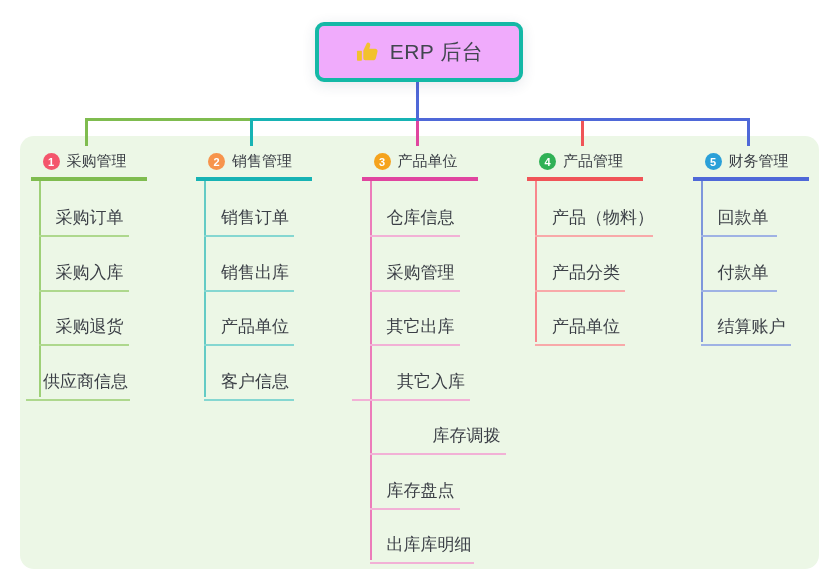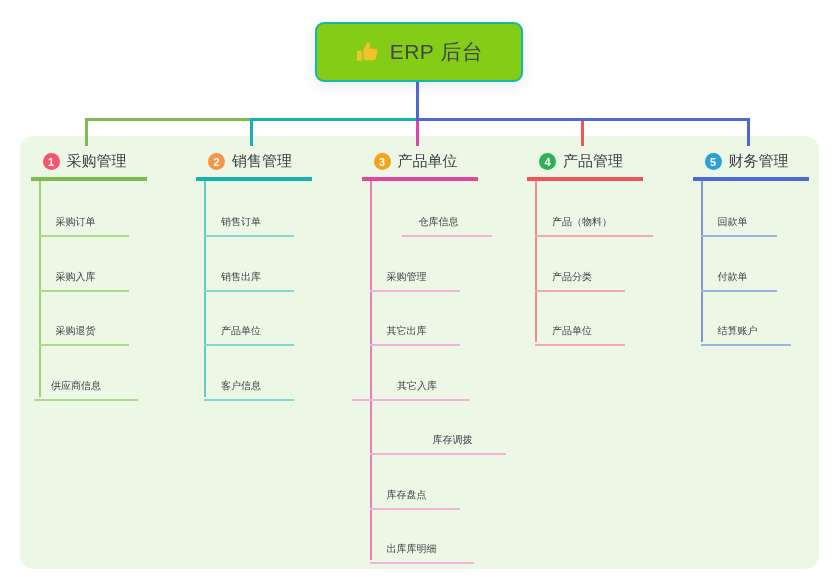--- a/index.html
+++ b/index.html
@@ -7,21 +7,21 @@
     position:relative;width:839px;height:588px;overflow:hidden;
     background:#ffffff;
     font-family:"Liberation Sans","DejaVu Sans",sans-serif;
   }
   #panel{
     position:absolute;left:20px;top:136px;width:799px;height:433px;
     background:#ecf7e6;border-radius:14px;
   }
   #root-node{
     position:absolute;left:315px;top:22px;width:208px;height:60px;
-    background:#84cc16;border:2px solid #14b8a6;border-radius:9px;
+    background:#f0abfc;border:4px solid #14b8a6;border-radius:9px;
     box-shadow:0 3px 14px rgba(40,60,90,.12);
     display:flex;align-items:center;justify-content:center;gap:10px;
     font-size:21px;color:#41464f;letter-spacing:.5px;
     box-sizing:border-box;cursor:pointer;
   }
   .line{position:absolute;}
   .branch-header{
     position:absolute;height:31px;box-sizing:content-box;
     display:flex;align-items:center;padding-left:12px;
     font-size:15px;font-weight:500;color:#3b3f46;cursor:pointer;
@@ -30,21 +30,21 @@
     width:17px;height:17px;border-radius:50%;margin-right:7px;
     color:#ffffff;font-size:11px;font-weight:700;
     display:flex;align-items:center;justify-content:center;flex:none;
   }
   .node{
     position:absolute;height:30px;box-sizing:content-box;
     display:flex;align-items:flex-end;padding-bottom:6px;
     cursor:pointer;
   }
   .node span{
-    padding-left:17px;font-size:10px;color:#3b3f46;white-space:nowrap;
+    padding-left:17px;font-size:17px;color:#3b3f46;white-space:nowrap;
   }
 </style>
 </head>
 <body>
 
 <div id="canvas">
   <div id="panel"></div>
 
   <div id="connectors">
       <div class="line" style="left: 84.5px; top: 118px; width: 3px; height: 28px; background: rgb(127, 188, 79);"></div>
@@ -66,21 +66,21 @@
       <div class="line" style="left: 38.5px; top: 181px; width: 2px; height: 215.5px; background: rgb(158, 208, 119);"></div>
       <div class="node" style="left: 38.5px; top: 199px; width: 90px; border-bottom: 2px solid rgb(174, 216, 141);">
         <span>采购订单</span>
       </div>
       <div class="node" style="left: 38.5px; top: 253.5px; width: 90px; border-bottom: 2px solid rgb(174, 216, 141);">
         <span>采购入库</span>
       </div>
       <div class="node" style="left: 38.5px; top: 308px; width: 90px; border-bottom: 2px solid rgb(174, 216, 141);">
         <span>采购退货</span>
       </div>
-      <div class="node" style="left: 34px; top: 362.5px; width: 104px; border-bottom: 2px solid rgb(174, 216, 141);">
+      <div class="node" style="left: 26px; top: 362.5px; width: 104px; border-bottom: 2px solid rgb(174, 216, 141);">
         <span>供应商信息</span>
       </div>
       <div class="branch-header" style="left: 196px; top: 146px; width: 104px; border-bottom: 4px solid rgb(23, 179, 180);">
         <span class="badge" style="background: rgb(247, 148, 76);">2</span>
         <span>销售管理</span>
       </div>
       <div class="line" style="left: 204px; top: 181px; width: 2px; height: 215.5px; background: rgb(99, 203, 197);"></div>
       <div class="node" style="left: 204px; top: 199px; width: 90px; border-bottom: 2px solid rgb(133, 215, 209); text-align: center;">
         <span>销售订单</span>
       </div>
@@ -91,21 +91,21 @@
         <span>产品单位</span>
       </div>
       <div class="node" style="left: 204px; top: 362.5px; width: 90px; border-bottom: 2px solid rgb(133, 215, 209);">
         <span>客户信息</span>
       </div>
       <div class="branch-header" style="left: 361.5px; top: 146px; width: 104px; border-bottom: 4px solid rgb(224, 69, 159);">
         <span class="badge" style="background: rgb(245, 163, 29);">3</span>
         <span>产品单位</span>
       </div>
       <div class="line" style="left: 369.5px; top: 181px; width: 2px; height: 379px; background: rgb(236, 124, 186);"></div>
-      <div class="node" style="left: 369.5px; top: 199px; width: 90px; border-bottom: 2px solid rgb(242, 177, 214); margin-left: 32px;">
+      <div class="node" style="left: 369.5px; top: 199px; width: 90px; border-bottom: 2px solid rgb(242, 177, 214);">
         <span>仓库信息</span>
       </div>
       <div class="node" style="left: 369.5px; top: 253.5px; width: 90px; border-bottom: 2px solid rgb(242, 177, 214);">
         <span>采购管理</span>
       </div>
       <div class="node" style="left: 369.5px; top: 308px; width: 90px; border-bottom: 2px solid rgb(242, 177, 214);">
         <span>其它出库</span>
       </div>
       <div class="node" style="left: 352px; top: 362.5px; width: 90px; border-bottom: 2px solid rgb(242, 177, 214); padding-left: 28px;">
         <span>其它入库</span>

